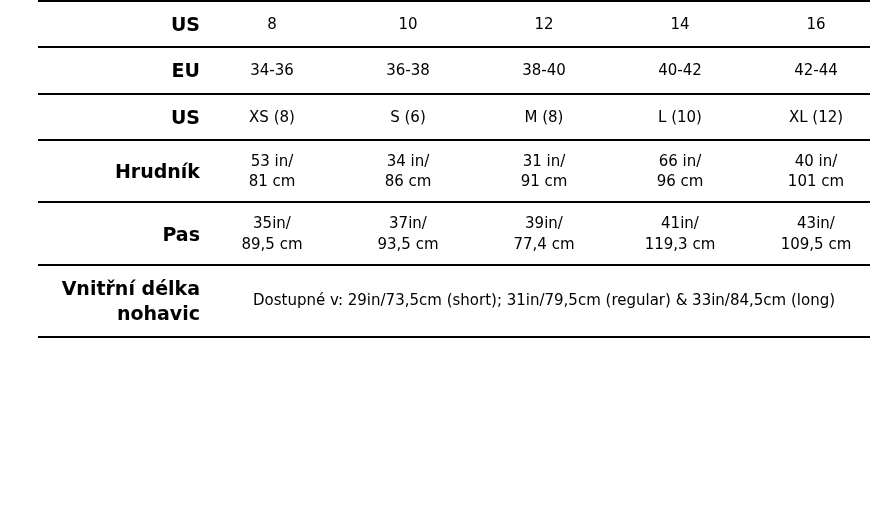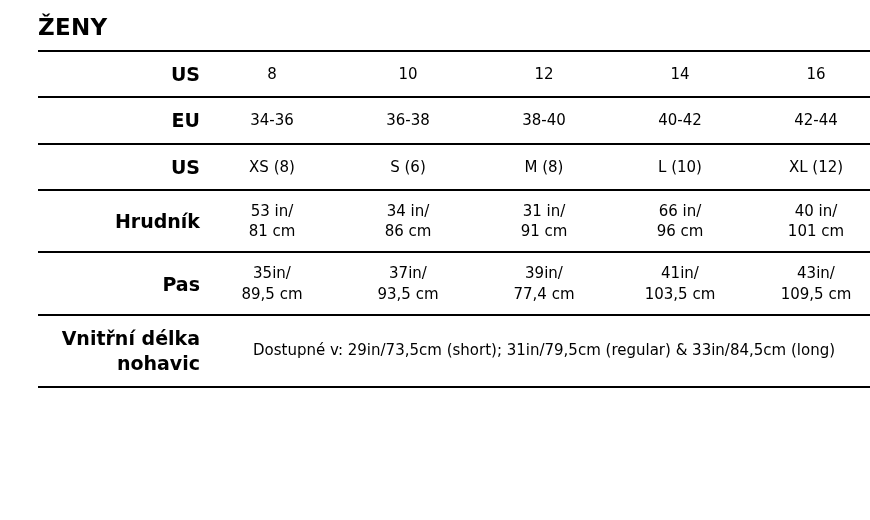--- a/index.html
+++ b/index.html
@@ -68,21 +68,20 @@
   }
   .label-multiline {
     line-height: 1.32;
   }
 </style>
 </head>
 <body>
 
 <div class="page">
 
-  <div class="title">ŽENY</div>
 
   <table class="size-table">
     <tbody>
 
       <tr>
         <td class="row-label">US</td>
         <td class="cell">
             <span class="line">8</span>
           </td>
         <td class="cell">
@@ -170,21 +169,21 @@
         <td class="cell">
           <span class="line">37in/</span>
           <span class="line">93,5 cm</span>
         </td>
         <td class="cell">
           <span class="line">39in/</span>
           <span class="line">77,4 cm</span>
         </td>
         <td class="cell">
           <span class="line">41in/</span>
-          <span class="line">103,5 cm</span>
+          <span class="line">119,3 cm</span>
         </td>
         <td class="cell">
           <span class="line">43in/</span>
           <span class="line">109,5 cm</span>
         </td>
       </tr>
 
       <tr>
         <td class="row-label label-multiline">
           <span class="line">Vnitřní</span>

